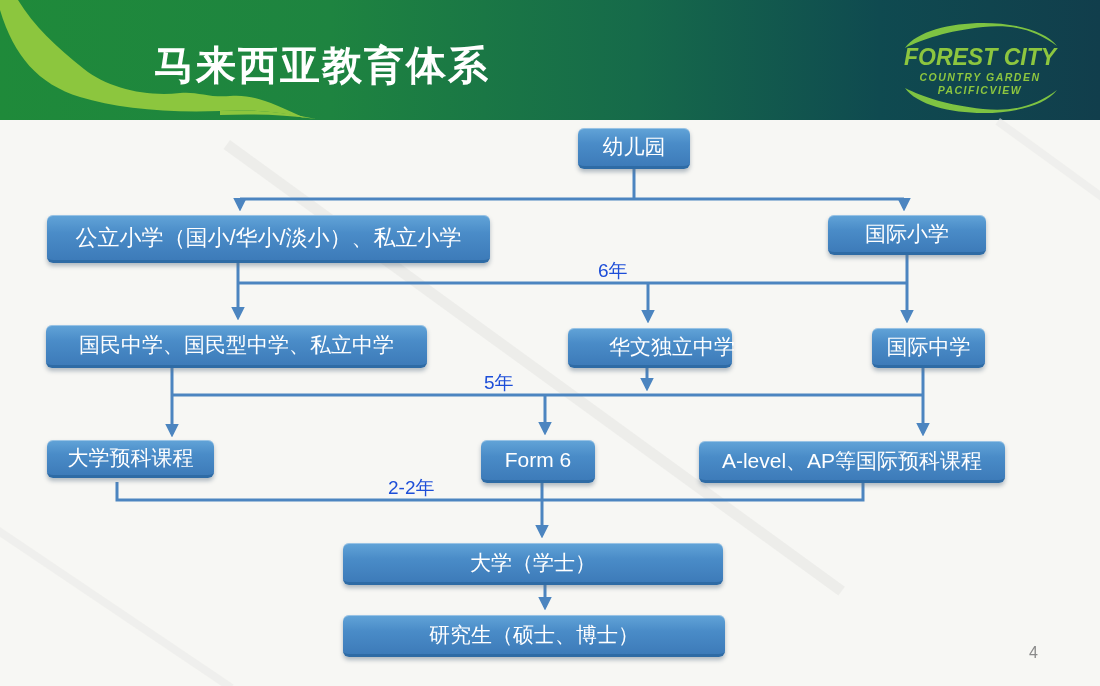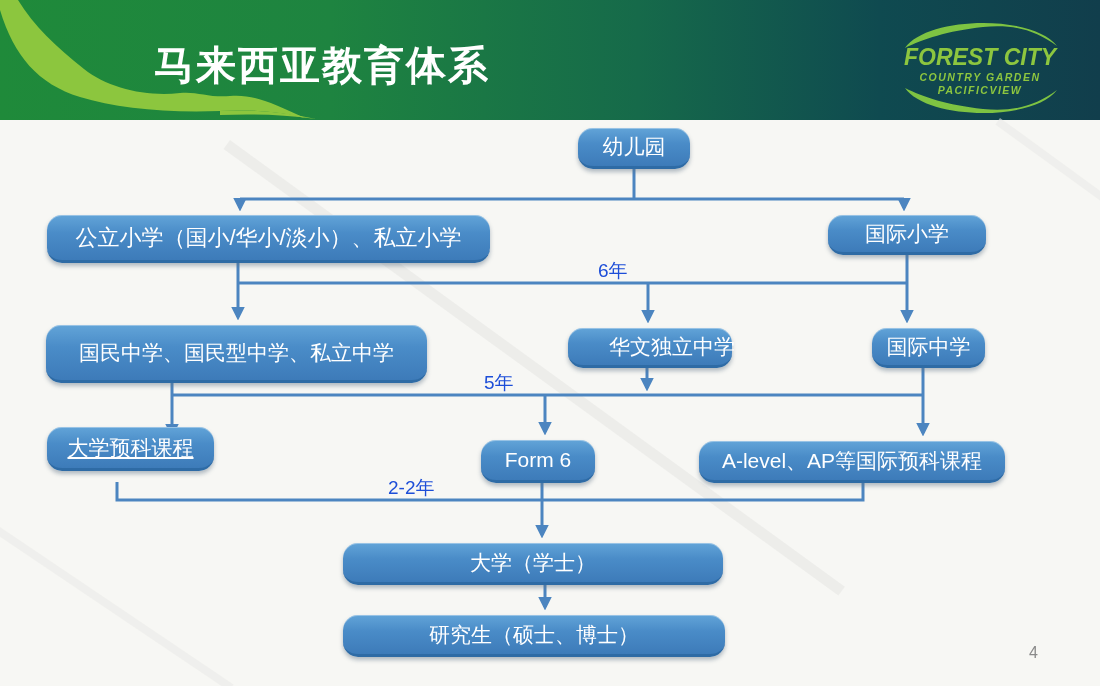--- a/index.html
+++ b/index.html
@@ -22,21 +22,21 @@
   
   .streak{position:absolute; background:#eaeae7; opacity:.75;}
   .streak.s1{left:230px; top:140px; width:760px; height:11px; transform:rotate(36deg); transform-origin:left top;}
   .streak.s2{left:-40px; top:500px; width:330px; height:8px; transform:rotate(34deg); transform-origin:left top; opacity:.55;}
   .streak.s3{left:1000px; top:118px; width:220px; height:8px; transform:rotate(36deg); transform-origin:left top; opacity:.55;}
   
   .node{
     position:absolute; display:flex; align-items:center; justify-content:center;
     color:#fff; font-size:21px; text-align:center; white-space:nowrap;
     background:linear-gradient(180deg,#62a4d8 0%, #4a8cc8 40%, #3d7bb9 100%);
-    border-radius:15px; border-bottom:3px solid #2e6ba5;
+    border-radius:6px; border-bottom:3px solid #2e6ba5;
     box-shadow:0 3px 4px rgba(90,110,130,.45), inset 0 1px 0 rgba(255,255,255,.35);
     box-sizing:border-box;
   }
   .connectors{position:absolute; left:0; top:0;}
   .duration{
     position:absolute; color:#1d4ed8; font-size:19px; white-space:nowrap;
   }
   .page-number{
     position:absolute; right:62px; bottom:24px; color:#8a8a8a; font-size:16px;
   }
@@ -103,27 +103,27 @@
   <div class="duration" style="left:598px; top:258px;">6年</div>
   <div class="duration" style="left:484px; top:370px;">5年</div>
   <div class="duration" style="left:388px; top:475px;">2-2年</div>
 
   <div class="node" style="left:578px; top:128px; width:112px; height:41px;">幼儿园</div>
 
   <div class="node" style="left:47px; top:215px; width:443px; height:48px; font-size:22px;">公立小学（国小/华小/淡小）、私立小学</div>
 
   <div class="node" style="left:828px; top:215px; width:158px; height:40px;">国际小学</div>
 
-  <div class="node" style="left:46px; top:325px; width:381px; height:58px;">国民中学、国民型中学、私立中学</div>
+  <div class="node" style="left:46px; top:325px; width:381px; height:43px;">国民中学、国民型中学、私立中学</div>
 
   <div class="node" style="left:568px; top:328px; width:164px; height:40px;padding-left:44px;">华文独立中学</div>
 
   <div class="node" style="left:872px; top:328px; width:113px; height:40px;">国际中学</div>
 
-  <div class="node" style="left:47px; top:427px; width:167px; height:44px;text-decoration:underline;">大学预科课程</div>
+  <div class="node" style="left:47px; top:440px; width:167px; height:38px;">大学预科课程</div>
 
   <div class="node" style="left:481px; top:440px; width:114px; height:43px;">Form 6</div>
 
   <div class="node" style="left:699px; top:441px; width:306px; height:42px;">A-level、AP等国际预科课程</div>
 
   <div class="node" style="left:343px; top:543px; width:380px; height:42px;">大学（学士）</div>
 
   <div class="node" style="left:343px; top:615px; width:382px; height:42px;">研究生（硕士、博士）</div>
 
   <div class="page-number">4</div>

